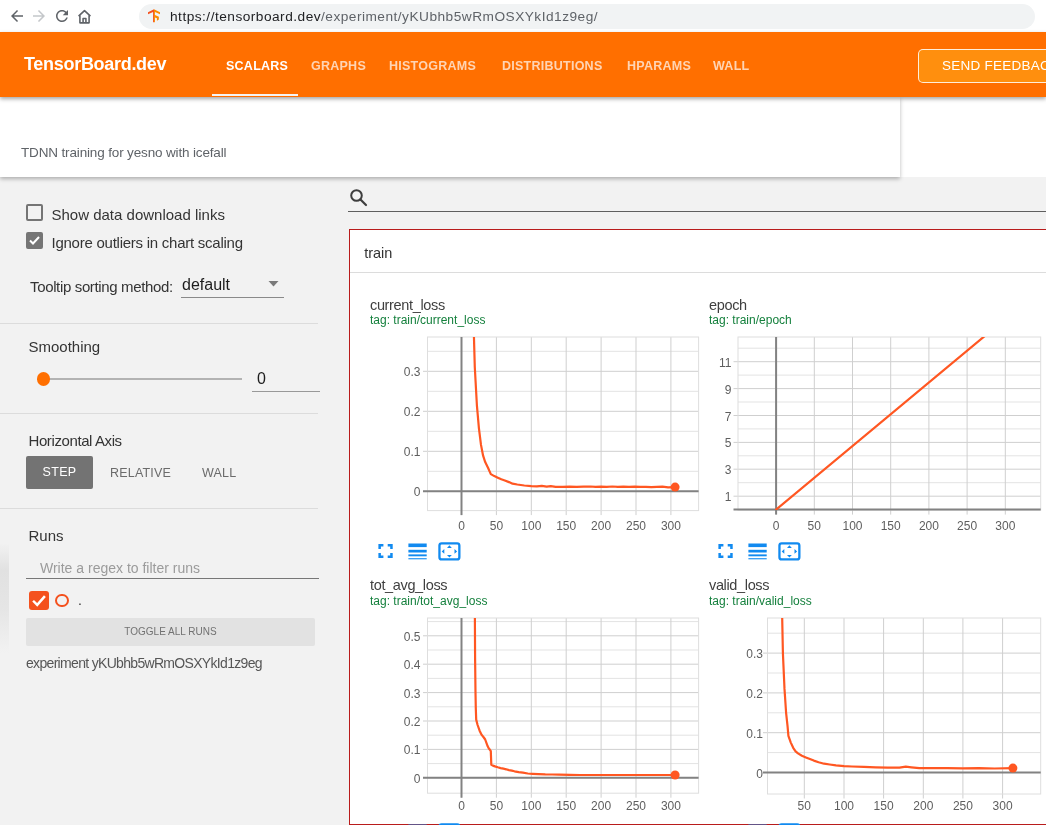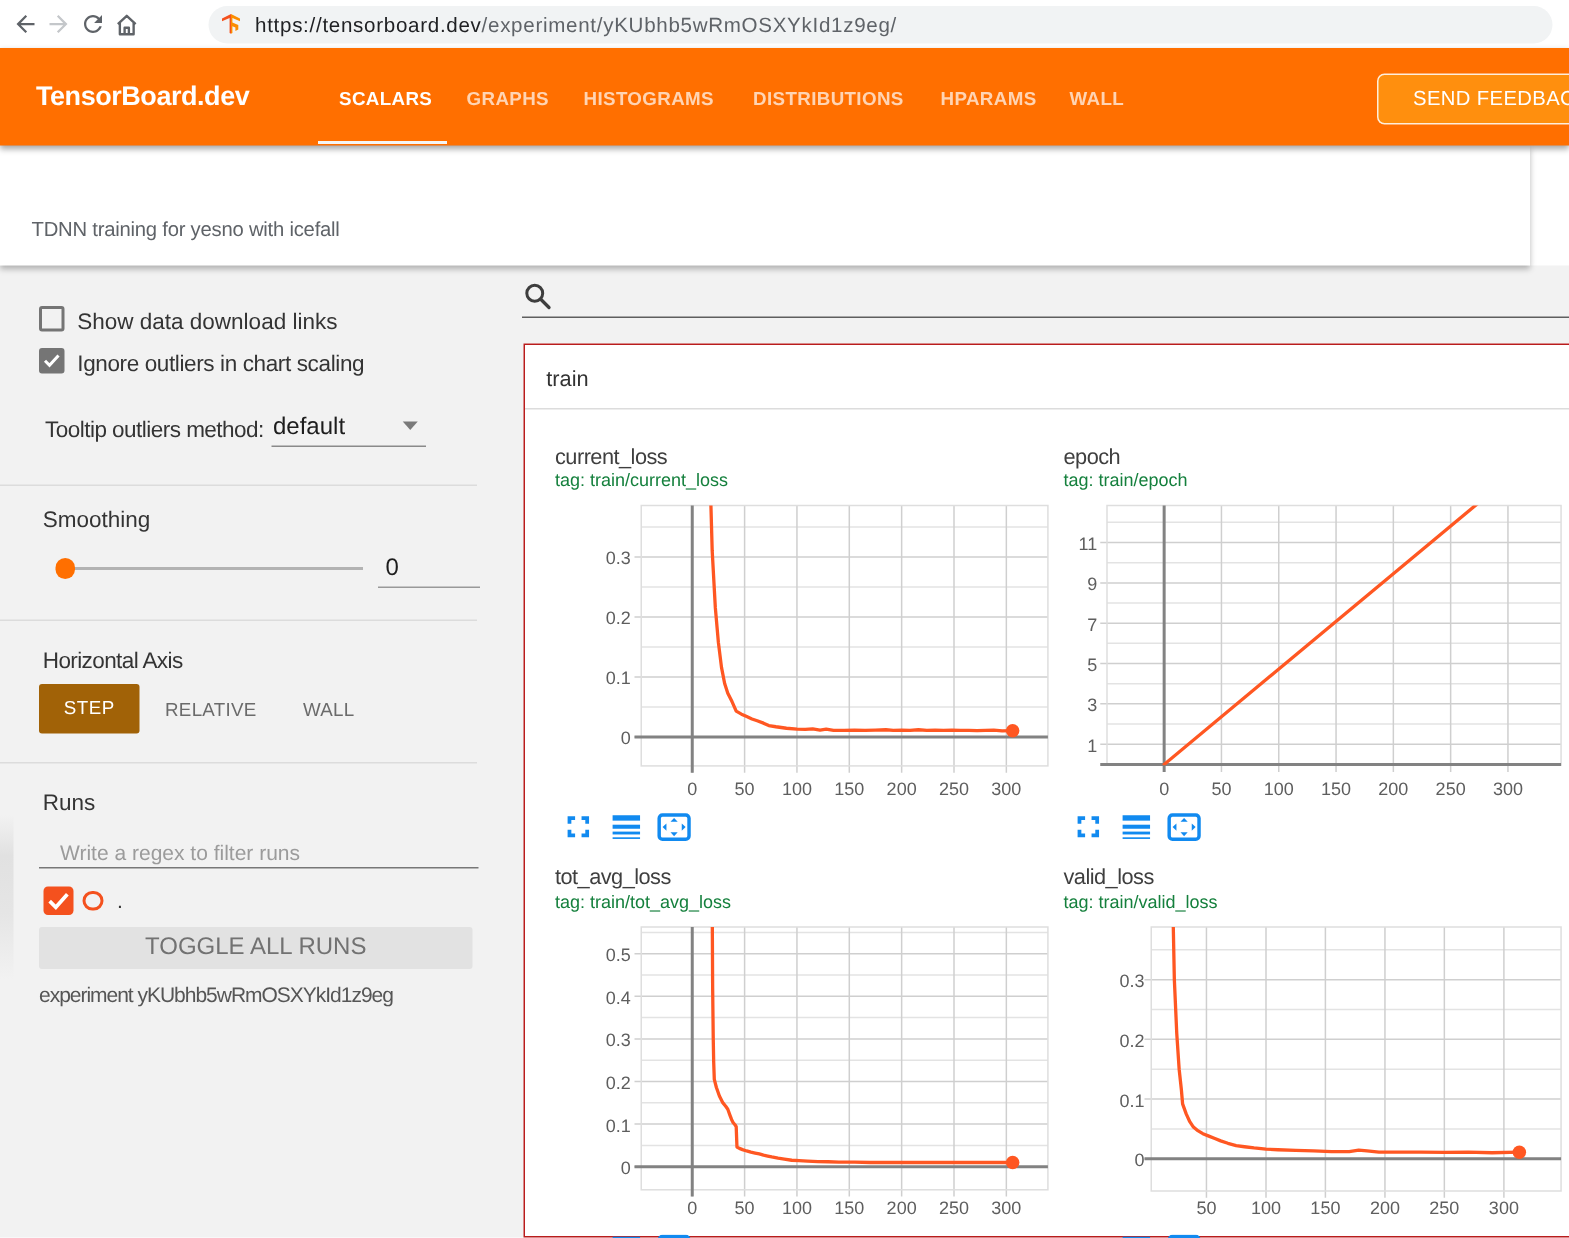--- a/index.html
+++ b/index.html
@@ -15,35 +15,35 @@
 #logo { position:absolute; left:24px; top:21.5px; font-size:18px; font-weight:bold; color:#fff;
   letter-spacing:-0.3px; }
 .nav { position:absolute; top:27px; font-size:12.5px; font-weight:bold; letter-spacing:0.25px;
   color:rgba(255,255,255,0.7); }
 .nav.active { color:#fff; }
 #underline { position:absolute; left:212px; top:61.5px; width:86px; height:2.9px; background:#f5f5f5; }
 #feedback { position:absolute; left:918px; top:16.5px; width:160px; height:34px;
   background:#ff8f0e; border:1px solid rgba(255,255,255,0.85); border-radius:5px;
   color:#fff; font-size:13.5px; letter-spacing:0.25px; line-height:32px;
   padding-left:23px; }
-#band { position:absolute; left:0; top:97px; width:1020px; height:80px; background:#fff;
+#band { position:absolute; left:0; top:97px; width:900px; height:80px; background:#fff;
   box-shadow:0 2px 4px rgba(0,0,0,0.28); z-index:9; }
 #band span { position:absolute; left:21px; top:48px; font-size:13.5px; letter-spacing:-0.15px; color:#5f6368; }
 #content { position:absolute; left:0; top:177px; width:1046px; height:648px; background:#f2f2f2; }
 #card { position:absolute; left:348.7px; top:52.3px; width:698px; height:596px; background:#fff;
   border:1px solid #b91c1c; }
 #card .divider { position:absolute; left:0; top:42px; width:698px; height:1px; background:#dcdcdc; }
 .sideline { position:absolute; left:0; height:1px; background:#dcdcdc; width:318px; }
 .lbl { position:absolute; font-size:15px; color:#343434; }
 .tickbtn { position:absolute; font-size:12.5px; letter-spacing:0.2px; color:#6b6b6b; }
-#step { position:absolute; left:26px; top:279px; width:67px; height:33px; background:#a16207;
+#step { position:absolute; left:26px; top:279px; width:67px; height:33px; background:#737373;
   border-radius:2px; color:#fff; text-align:center; line-height:33px; font-size:12.5px;
   letter-spacing:0.3px; }
 #toggle { position:absolute; left:26px; top:441px; width:289px; height:28px; background:#e2e2e2;
-  border-radius:2px; color:#727272; text-align:center; line-height:28px; font-size:16px;
+  border-radius:2px; color:#727272; text-align:center; line-height:28px; font-size:10px;
   letter-spacing:0; }
 .chk { position:absolute; width:17px; height:17px; border:2px solid #757575; border-radius:2px; }
 text { font-family:"Liberation Sans", sans-serif; }
 .ctitle { position:absolute; font-size:14.5px; letter-spacing:-0.35px; color:#3f3f3f; }
 .ctag { position:absolute; font-size:12px; color:#15803d; }
 </style></head>
 <body>
 <div id="chrome">
 
 <svg class="abs" style="left:8px;top:7px" width="18" height="18" viewBox="0 0 24 24">
@@ -87,21 +87,21 @@
   <div class="abs" style="left:0;top:366px;width:9px;height:110px;background:linear-gradient(180deg, rgba(222,222,222,0) 0%, rgba(222,222,222,0.85) 25%, rgba(226,226,226,0.8) 60%, rgba(234,234,234,0) 100%);"></div>
 
   <div class="chk" style="left:25.5px;top:27px;"></div>
   <div class="lbl" style="left:51.5px;top:28.5px;">Show data download links</div>
   <div class="chk" style="left:25.5px;top:55px;background:#757575;">
     <svg width="13" height="13" viewBox="0 0 13 13" style="position:absolute;left:0;top:0">
       <path d="M2 6.5 L5 9.5 L11 3" stroke="#fff" stroke-width="2" fill="none"></path>
       </svg>
   </div>
   <div class="lbl" style="left:51.5px;top:56.5px;letter-spacing:-0.25px;">Ignore outliers in chart scaling</div>
-  <div class="lbl" style="left:30px;top:101px;letter-spacing:-0.35px;">Tooltip outliers method:</div>
+  <div class="lbl" style="left:30px;top:101px;letter-spacing:-0.35px;">Tooltip sorting method:</div>
   <div class="lbl" style="left:182px;top:99px;font-size:16px;color:#1d1d1d;">default</div>
   <div class="abs" style="left:181px;top:119.5px;width:103px;height:1px;background:#8a8a8a;"></div>
   <svg class="abs" style="left:267.2px;top:102.5px" width="12" height="8">
       <path d="M1.5 1 h10 l-5 5.6 z" fill="#7a7a7a"></path>
     </svg>
 
   <div class="sideline" style="top:146px;"></div>
   <div class="lbl" style="left:28.5px;top:160.5px;">Smoothing</div>
   <div class="abs" style="left:43px;top:200.5px;width:199px;height:2px;background:#b3b3b3;"></div>
   <div class="abs" style="left:36.5px;top:195px;width:13.5px;height:13.5px;border-radius:50%;background:#ff6f00;"></div>

